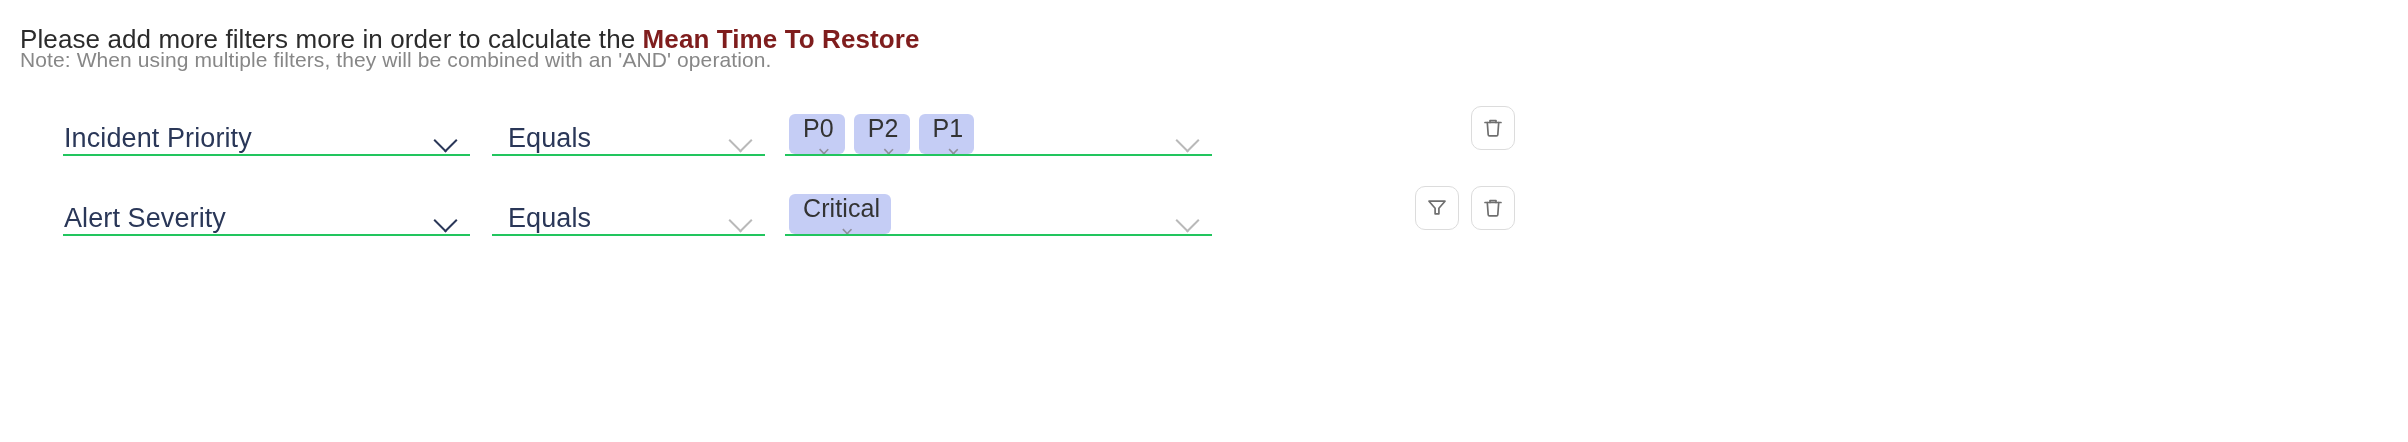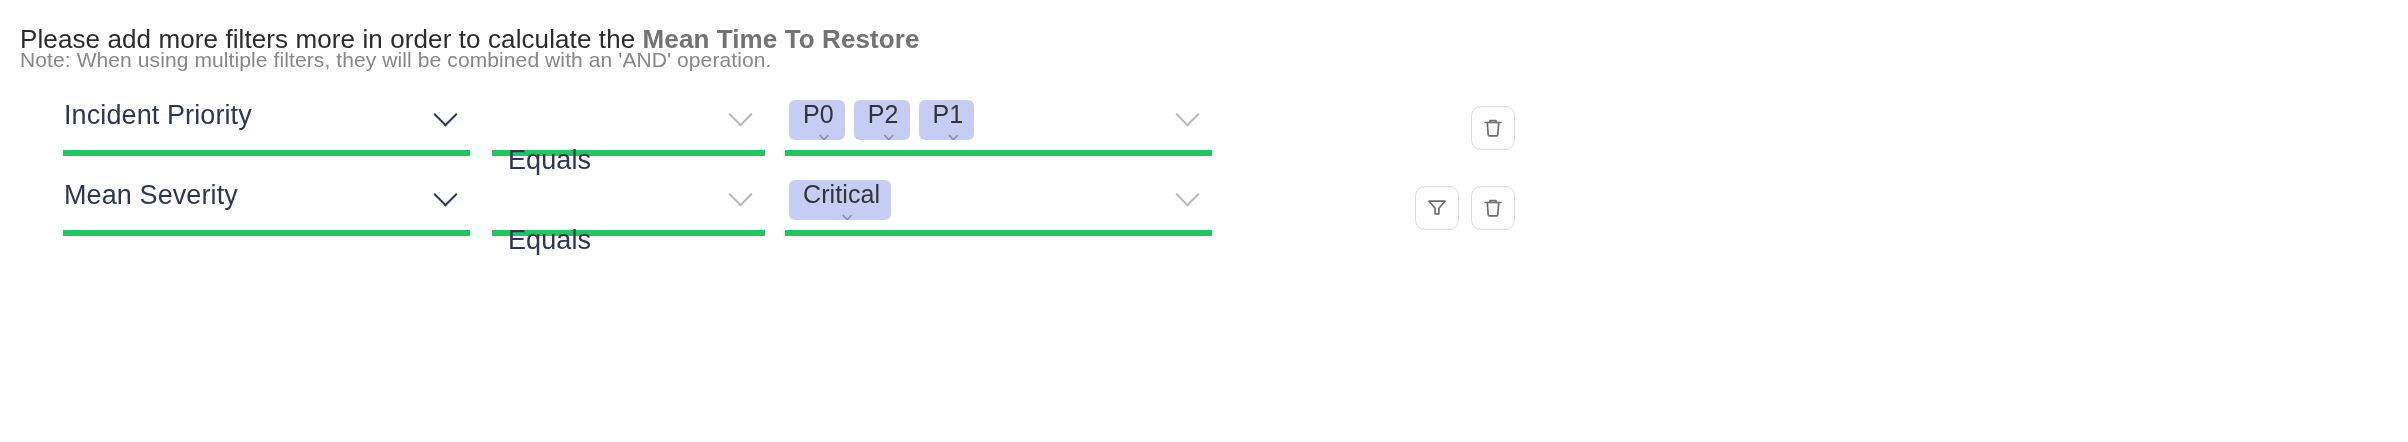--- a/index.html
+++ b/index.html
@@ -25,21 +25,21 @@
   
   .heading {
     position: absolute;
     left: 20px; top: 24px;
     font-size: 26px;
     line-height: 30px;
     color: #2b2b2b;
     letter-spacing: 0.1px;
     white-space: nowrap;
   }
-  .heading .bold { font-weight: 700; color: #737373; }
+  .heading .bold { font-weight: 700; color: #7f1d1d; }
 
   .note {
     position: absolute;
     left: 20px; top: 45px;
     font-size: 21px;
     line-height: 30px;
     color: #878787;
     letter-spacing: 0.1px;
     white-space: nowrap;
   }
@@ -52,23 +52,23 @@
   }
   .filter-row {
     position: relative;
     height: 80px;
     width: 2408px;
   }
 
   .field {
     position: absolute;
     height: 56px;
-    border-bottom: 6px solid #22c55e;
+    border-bottom: 2px solid #22c55e;
     display: flex;
-    align-items: flex-start;
+    align-items: flex-end;
   }
   .field-name  { left: 63px;  width: 407px; }
   .field-op    { left: 492px; width: 273px; }
   .field-value { left: 785px; width: 427px; }
 
   .field-text {
     font-size: 27px;
     color: #2a3758;
     letter-spacing: 0.1px;
     white-space: nowrap;
@@ -196,21 +196,21 @@
             <path d="M6.3 6.5l.9 12.2a1.3 1.3 0 0 0 1.3 1.2h7a1.3 1.3 0 0 0 1.3-1.2l.9-12.2"></path>
           </svg>
         </span>
       </div>
 
     </div>
 
     <div class="filter-row">
 
       <div class="field field-name">
-        <span class="field-text">Mean Severity</span>
+        <span class="field-text">Alert Severity</span>
         <span class="chev"></span>
       </div>
 
       <div class="field field-op">
         <span class="field-text">Equals</span>
         <span class="chev light"></span>
       </div>
 
       <div class="field field-value">
         <span class="chips">

